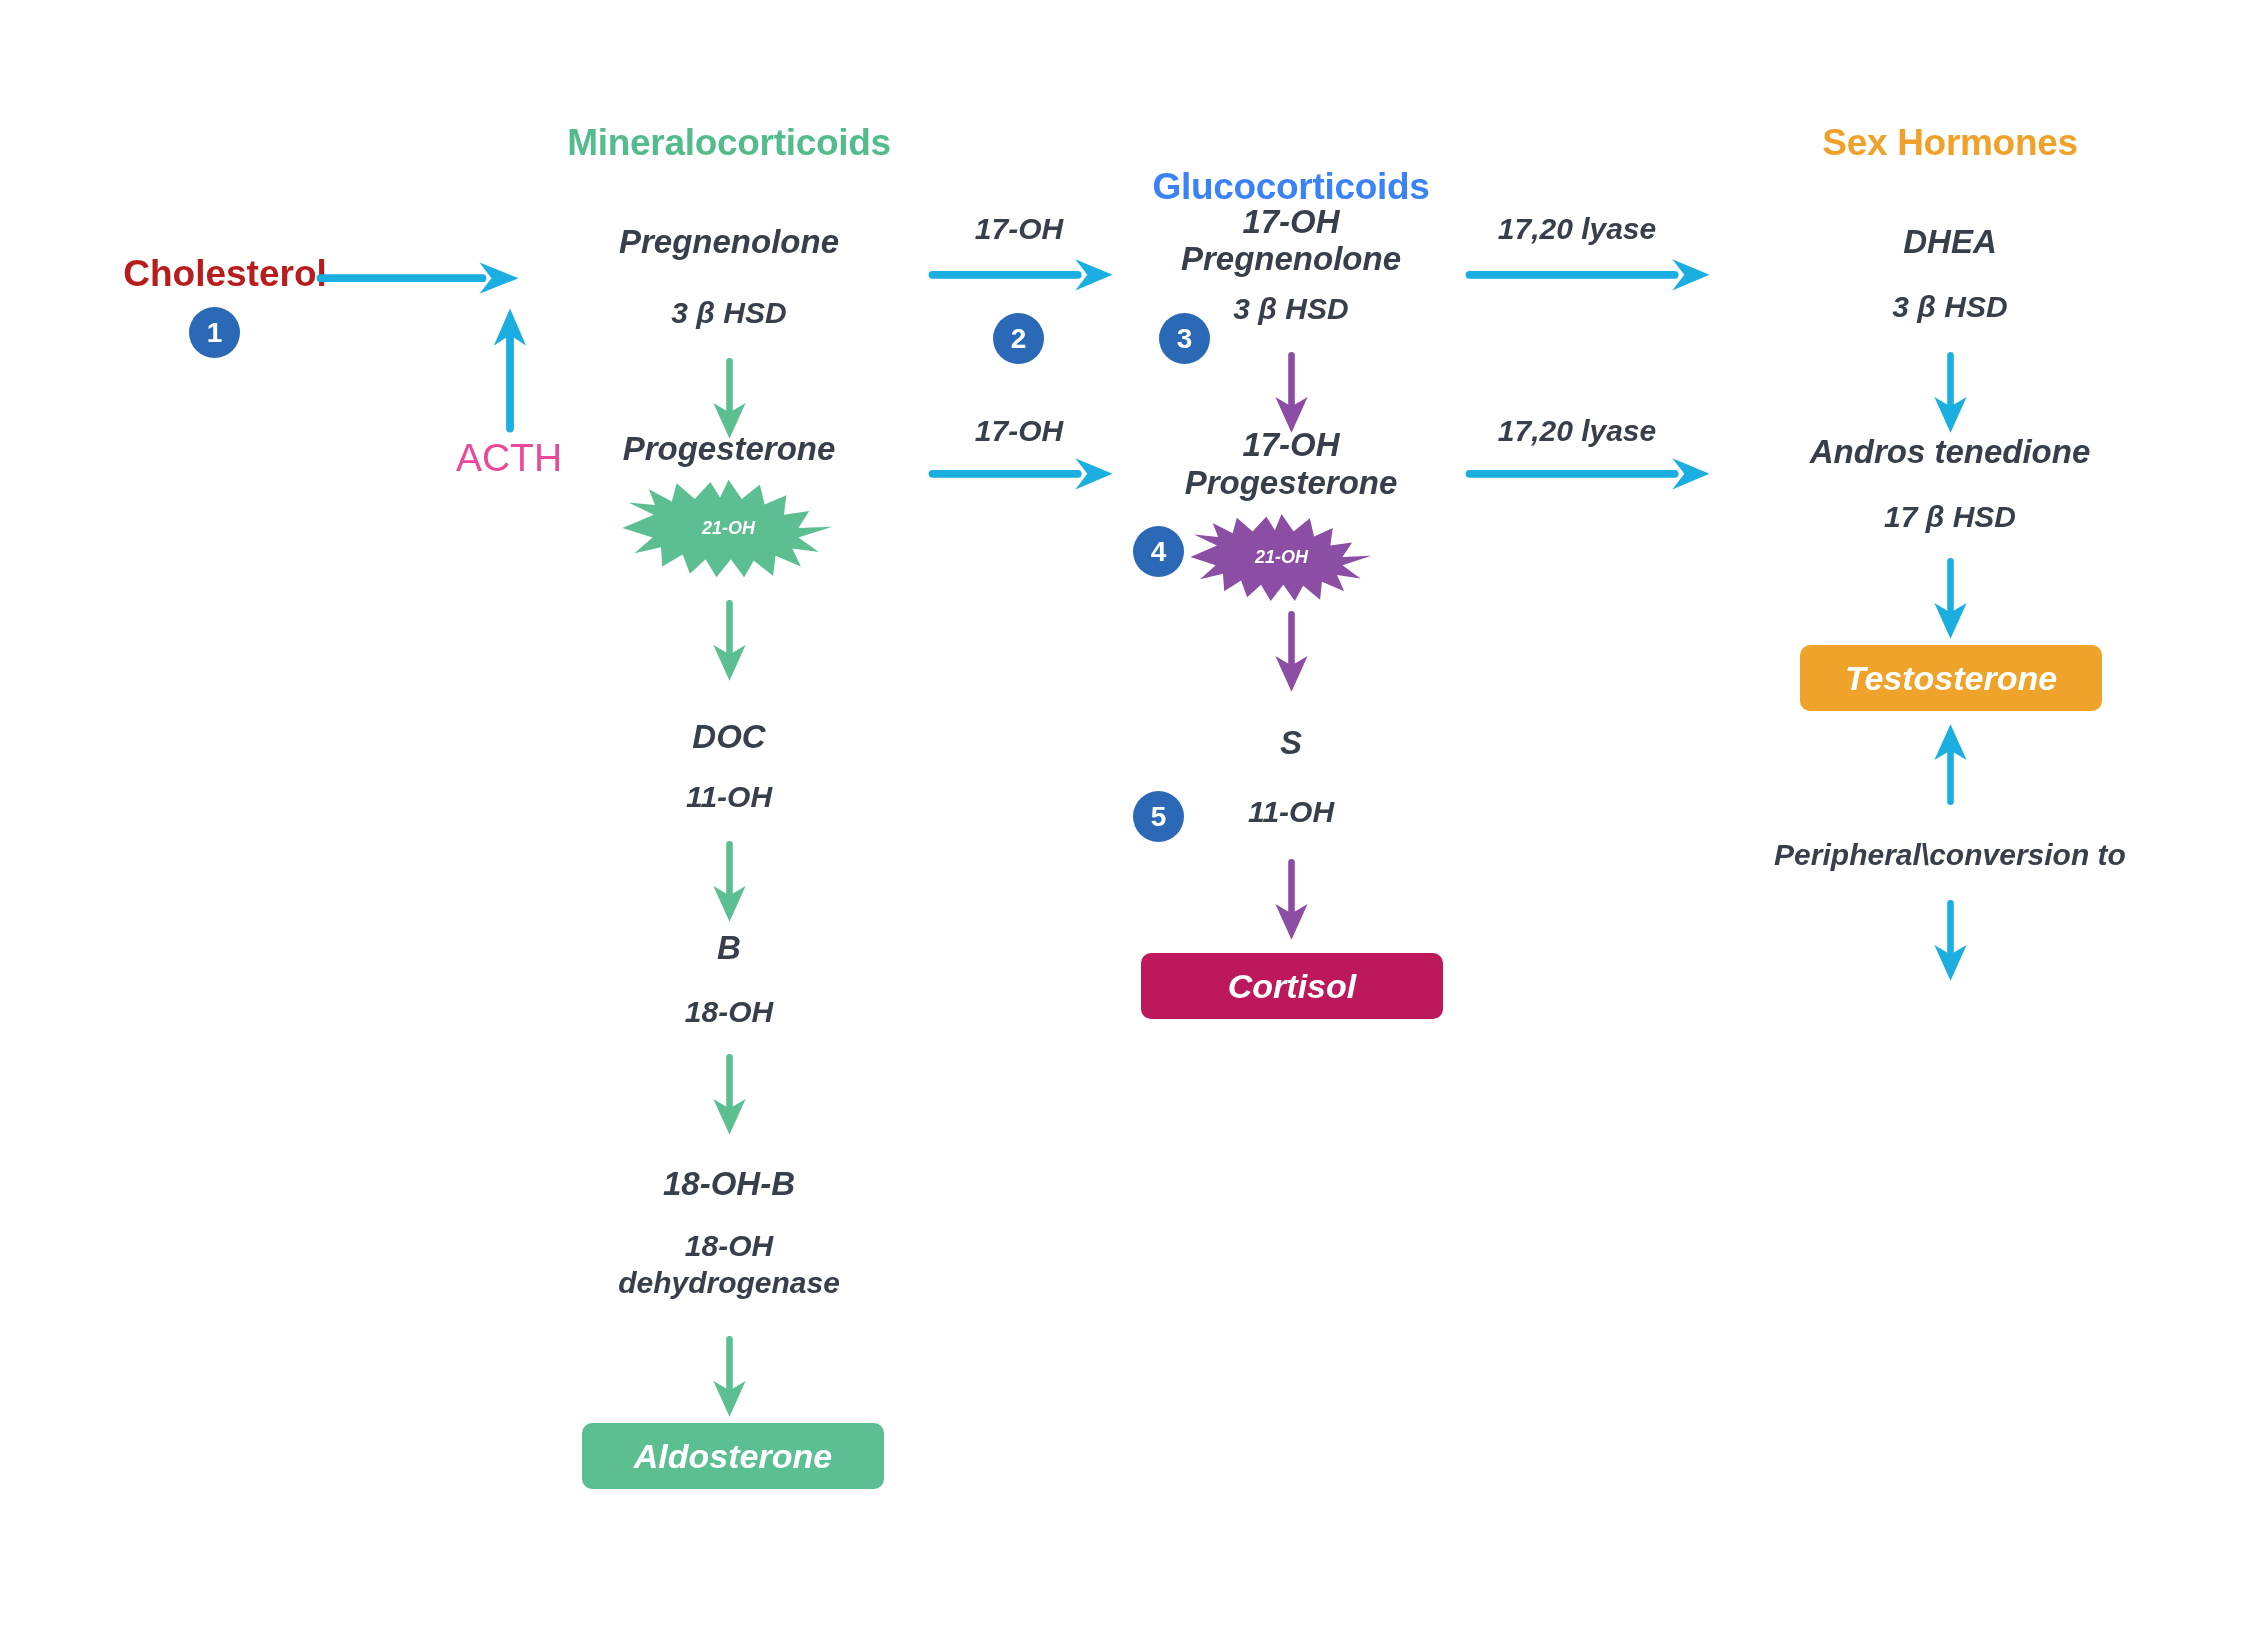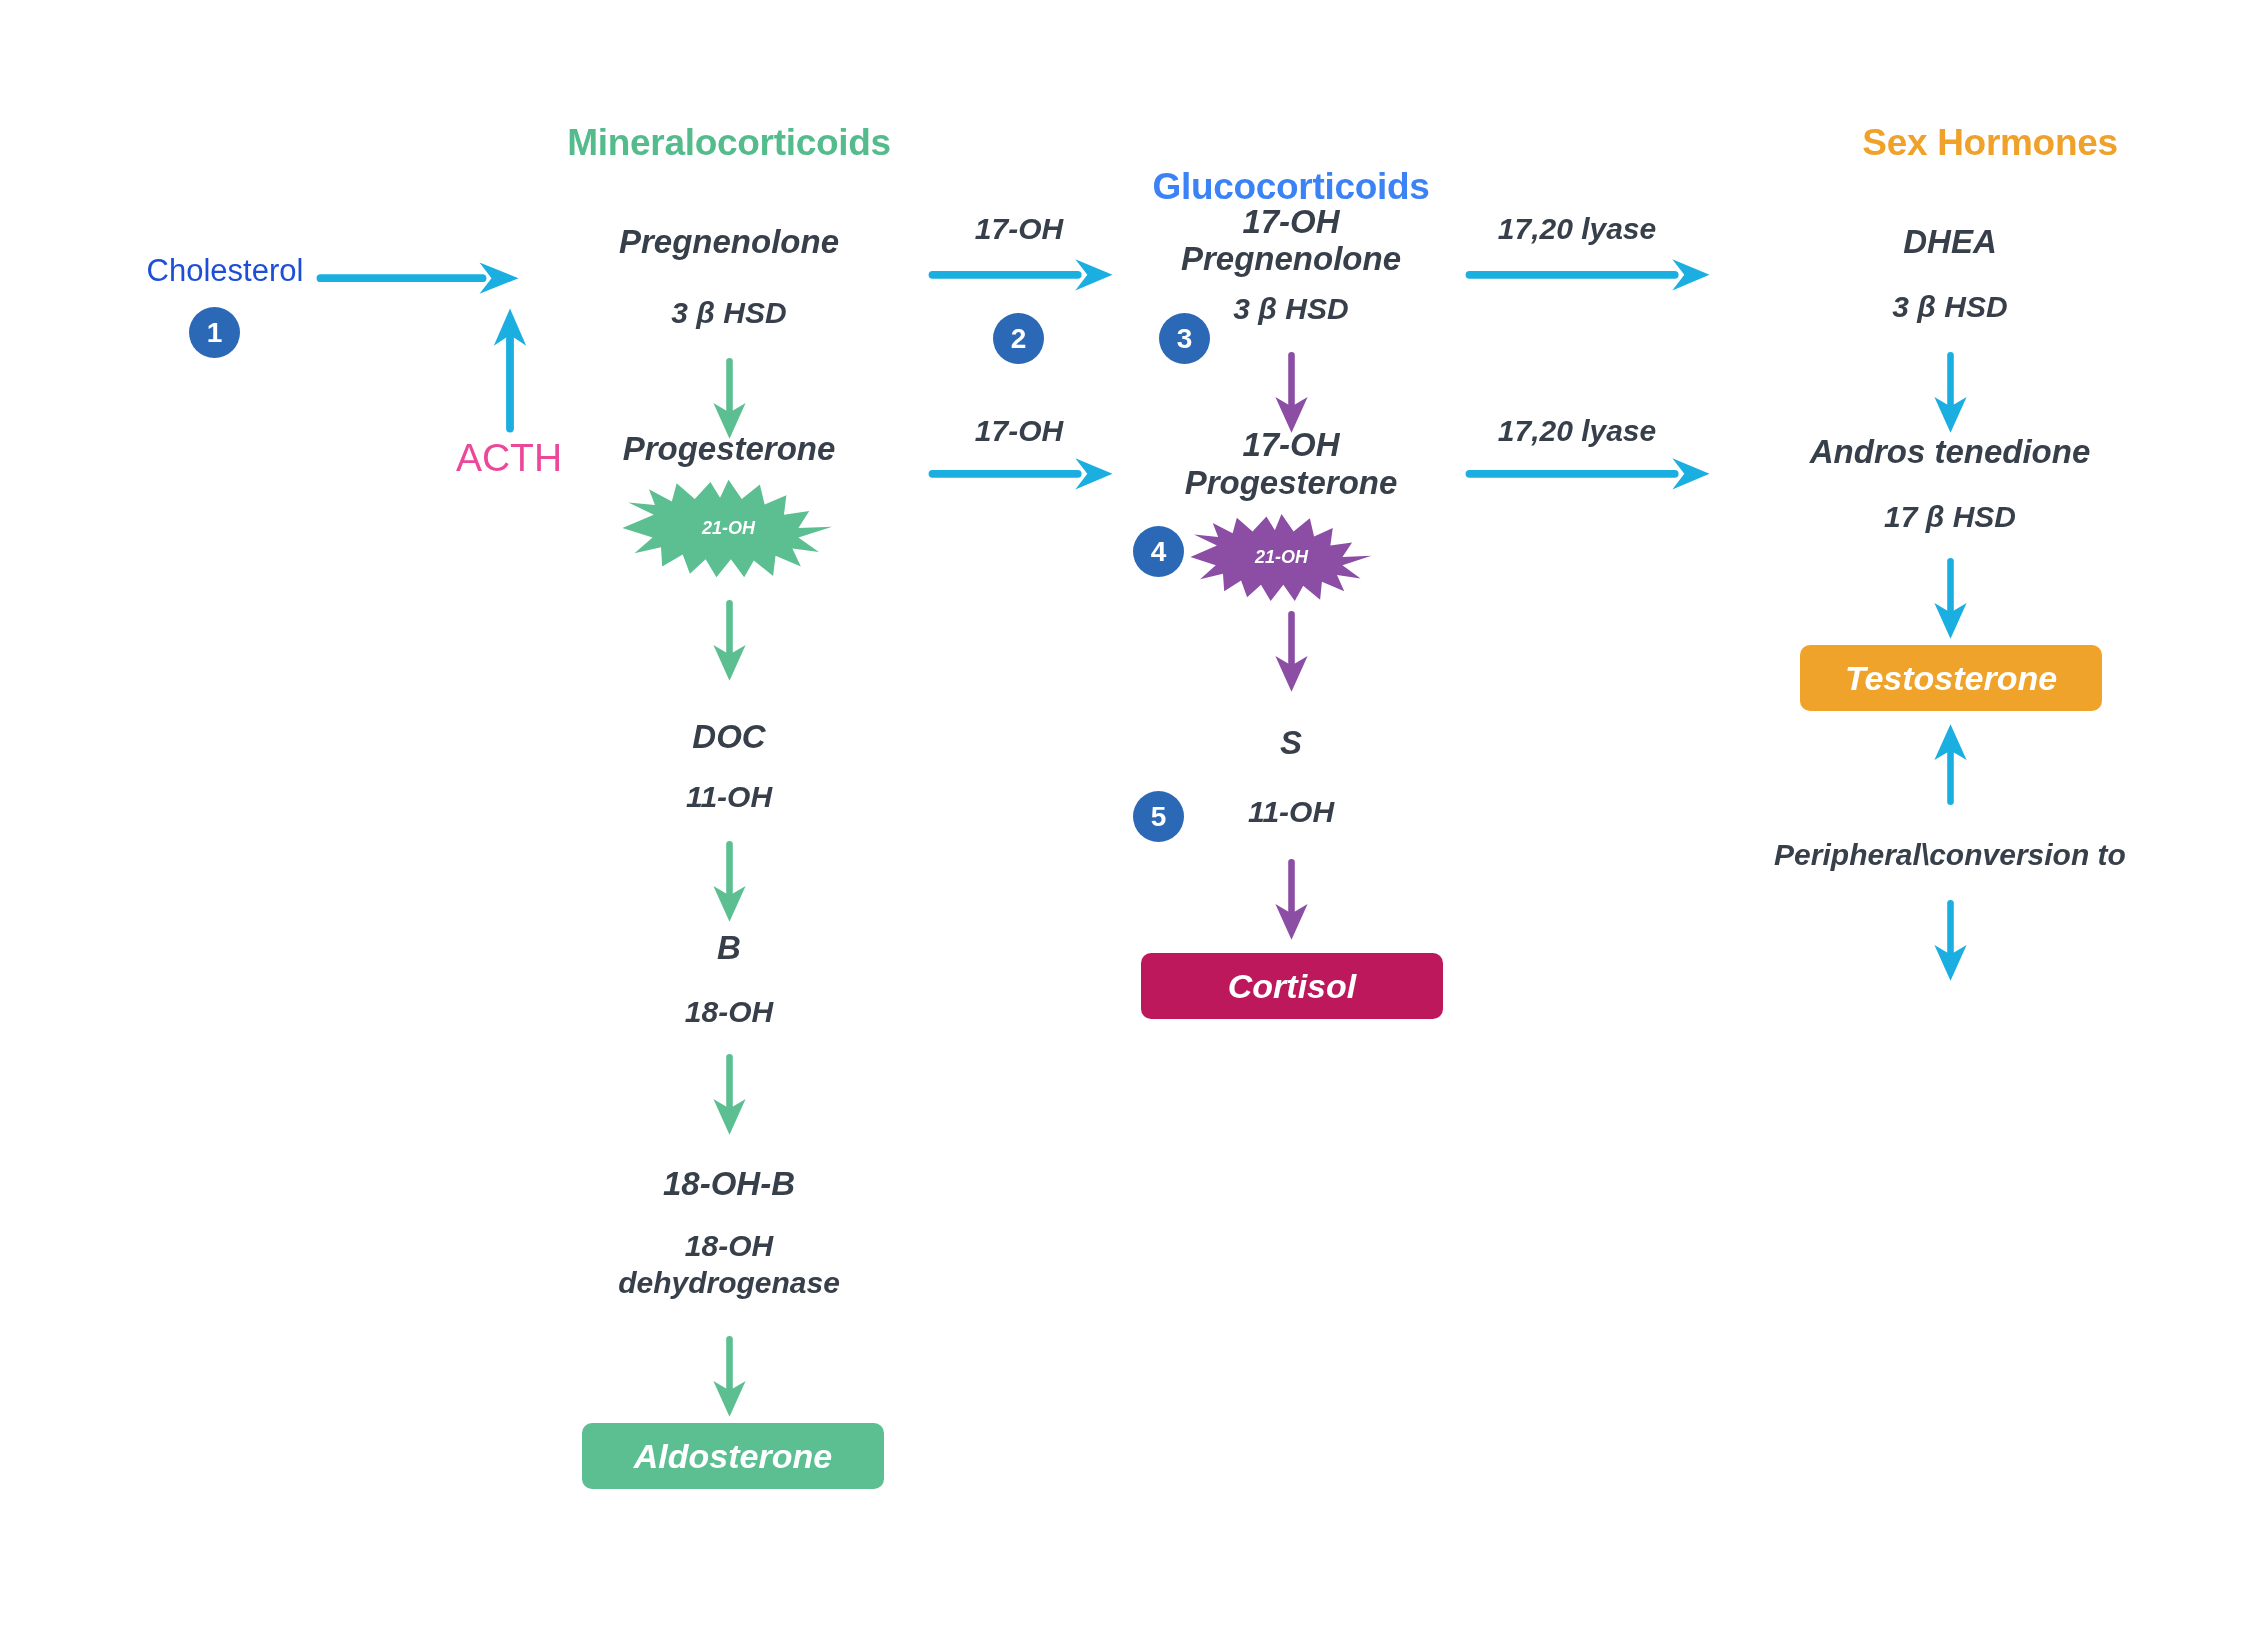--- a/index.html
+++ b/index.html
@@ -49,23 +49,23 @@
   .plain{
     font-size:39px;
     font-style:normal;
     font-weight:normal;
     color:#ec4899;
     white-space:nowrap;
   }
 
   
   .chol{
-    font-size:31px;
-    font-weight:normal;
-    color:#1d4ed8;
+    font-size:37px;
+    font-weight:bold;
+    color:#b91c1c;
     white-space:nowrap;
   }
 
   
   .badge{
     width:51px;height:51px;border-radius:50%;
     background:#2B68B5;
     color:#ffffff;
     font-size:28px;font-weight:bold;
     display:flex;align-items:center;justify-content:center;
@@ -107,21 +107,21 @@
 </style>
 </head>
 <body>
 
 <div id="stage">
 
   <div class="abs ctr col-head head-mineral" style="left:729px;top:122px;">Mineralocorticoids</div>
 
   <div class="abs ctr col-head head-gluco" style="left:1291px;top:122px;">Glucocorticoids</div>
 
-  <div class="abs ctr col-head head-sex" style="left:1950px;top:122px;margin-left:40px;">Sex Hormones</div>
+  <div class="abs ctr col-head head-sex" style="left:1950px;top:122px;">Sex Hormones</div>
 
   <div class="abs ctr chol" style="left:225px;top:253px;">Cholesterol</div>
 
   <svg class="arrow" style="left:320px;top:259px;" width="199" height="42" viewBox="0 0 330 70">
     <line x1="0" y1="32" x2="270" y2="32" stroke="#1BAEE0" stroke-width="13" stroke-linecap="round"></line>
     <polygon points="265,6 330,32 265,58 285,32" fill="#1BAEE0"></polygon>
   </svg>
 
   <div class="abs badge" style="left:189px;top:307px;">
     <span>1</span>

